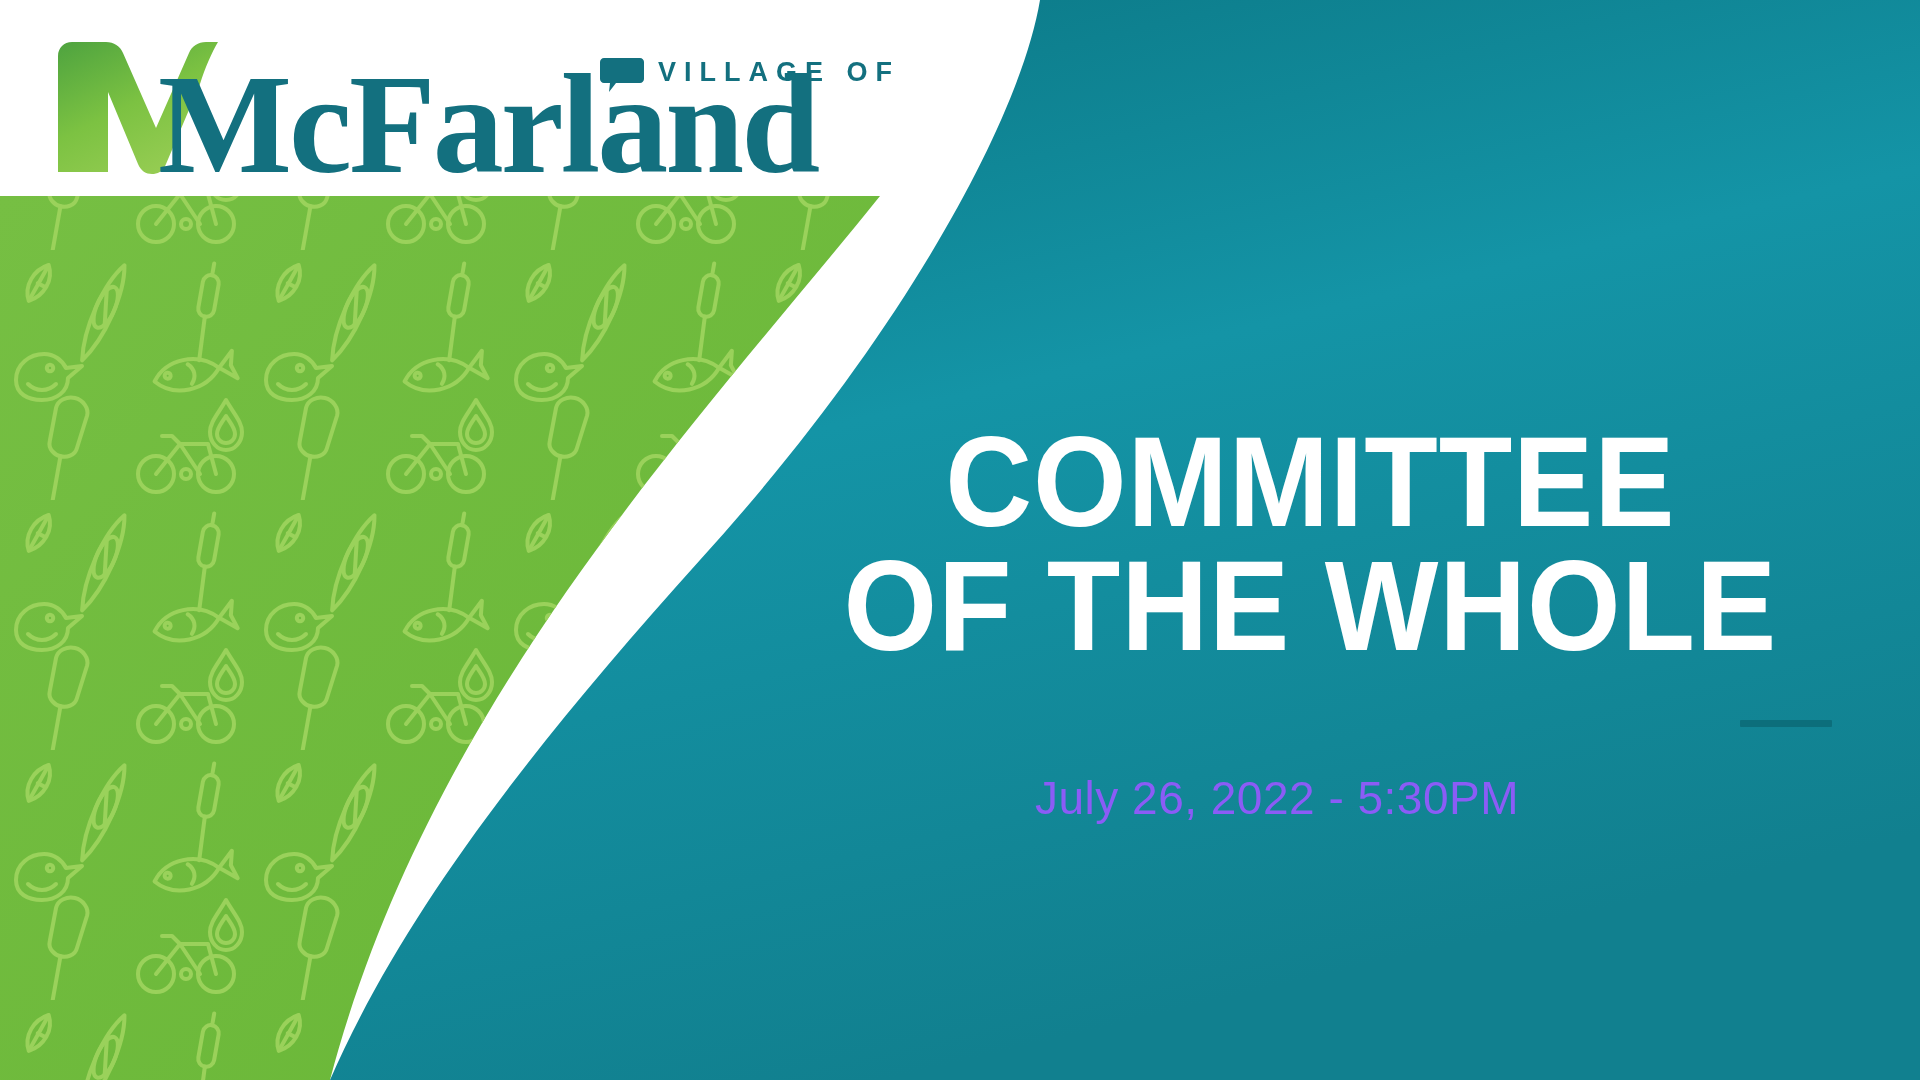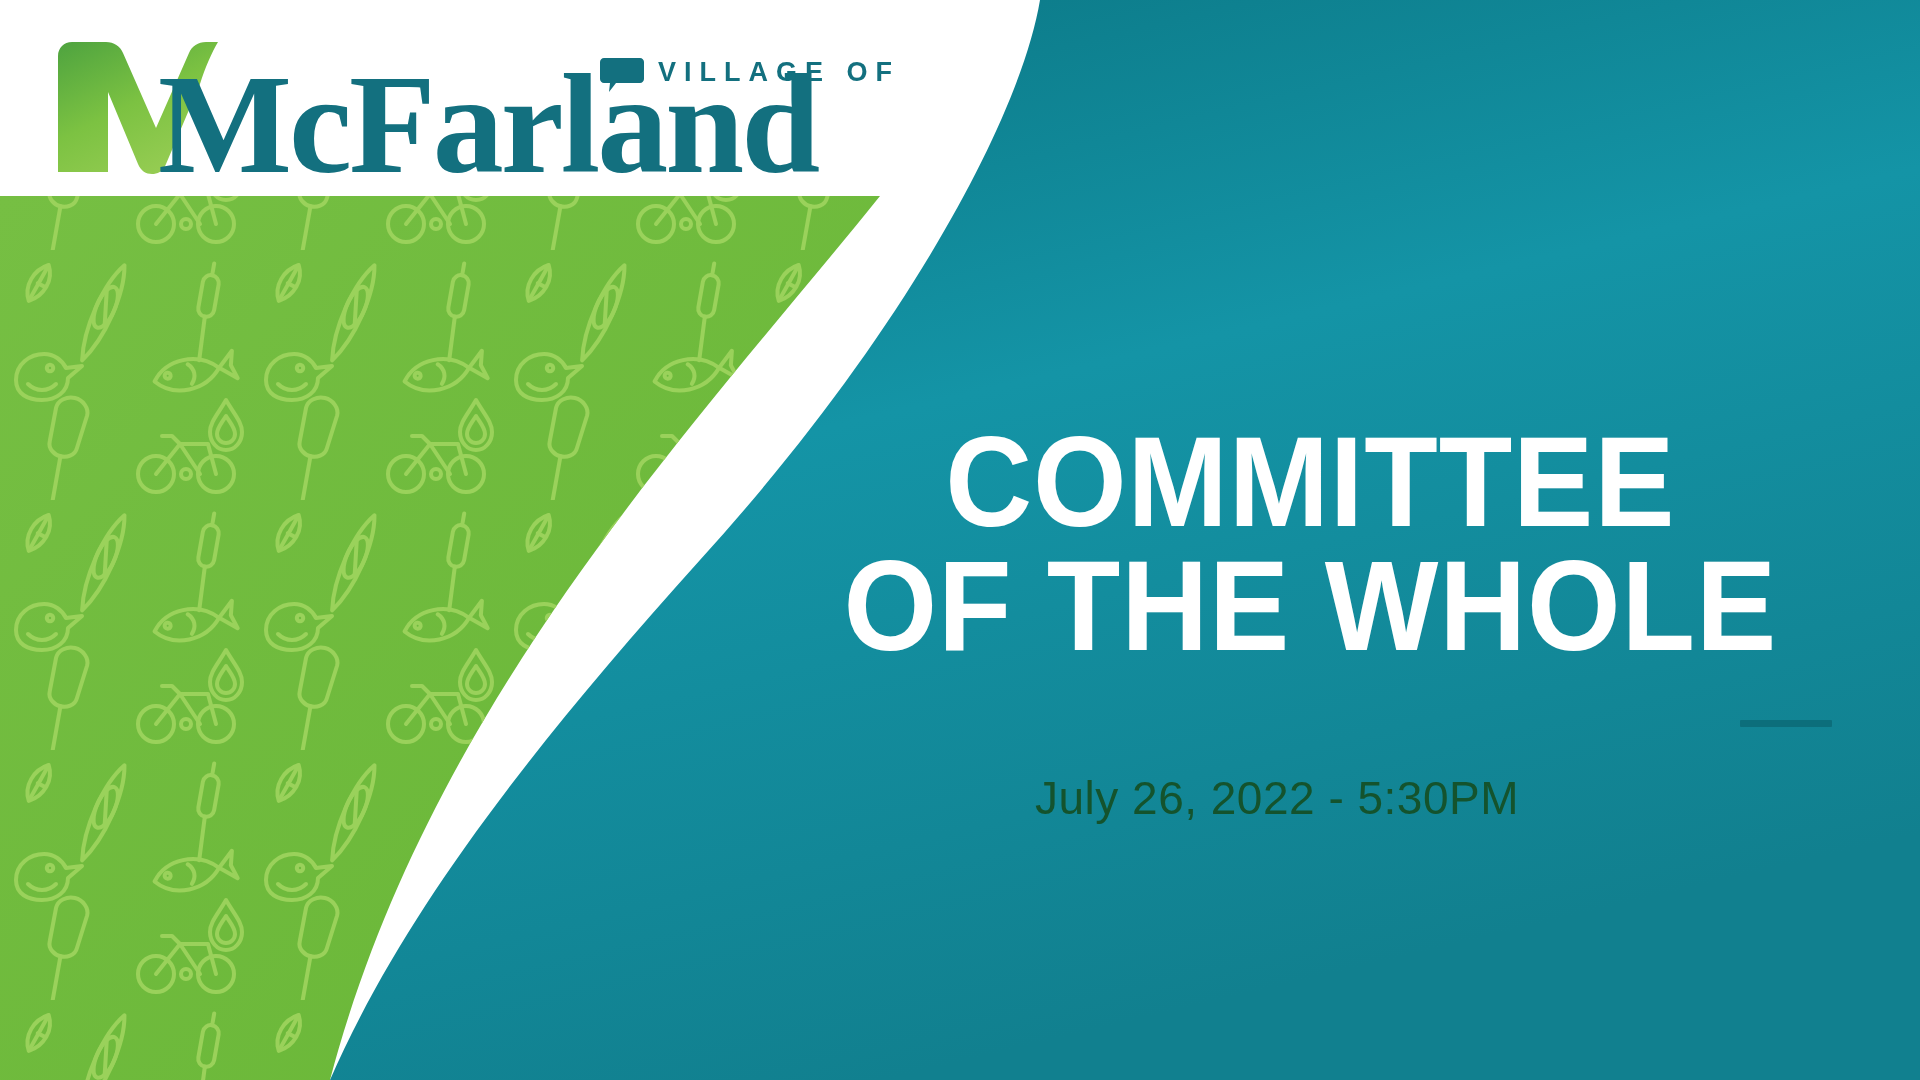--- a/index.html
+++ b/index.html
@@ -60,21 +60,21 @@
     margin-left:auto;
     margin-top:52px;
     width:92px;
     height:7px;
     background:#0c6e7b;
     border-radius:1px;
   }
   .date-line {
     display:block;
     margin-top:44px;
-    color:#14532d;
+    color:#8b5cf6;
     font-family:"Liberation Sans","DejaVu Sans", sans-serif;
     font-weight:normal;
     font-size:46px;
     letter-spacing:0.5px;
     white-space:nowrap;
   }
 </style>
 </head>
 <body>
 

